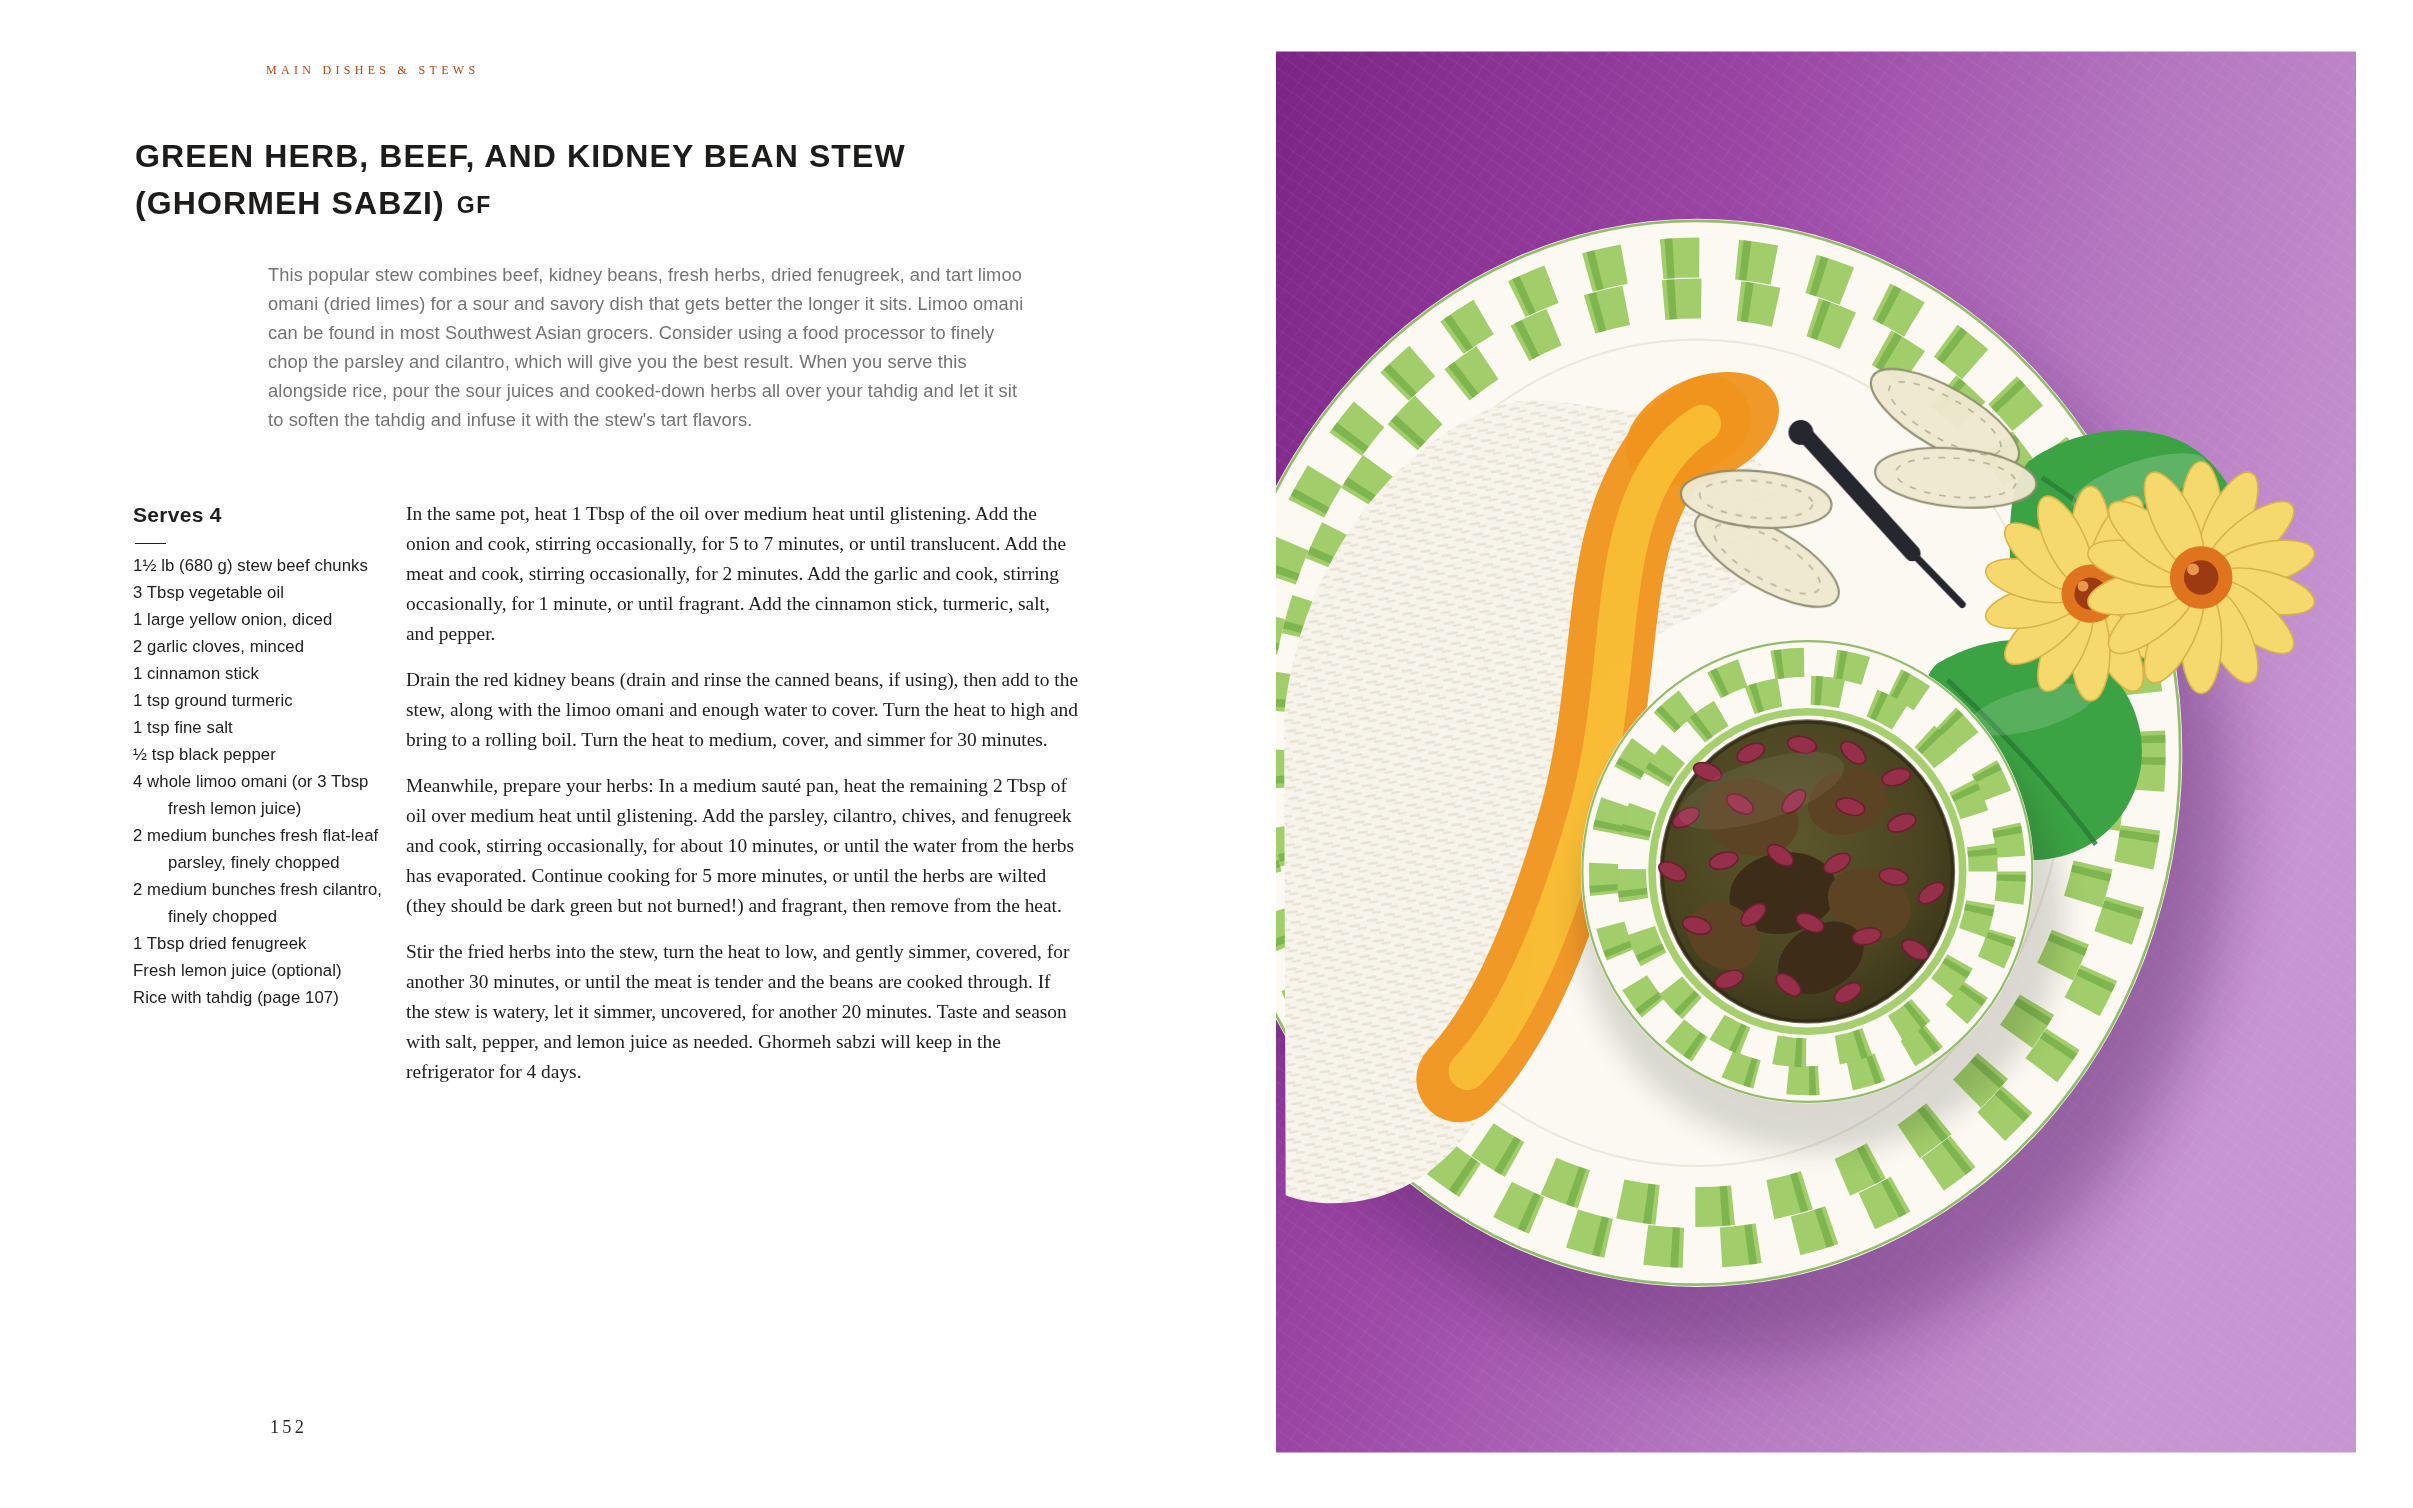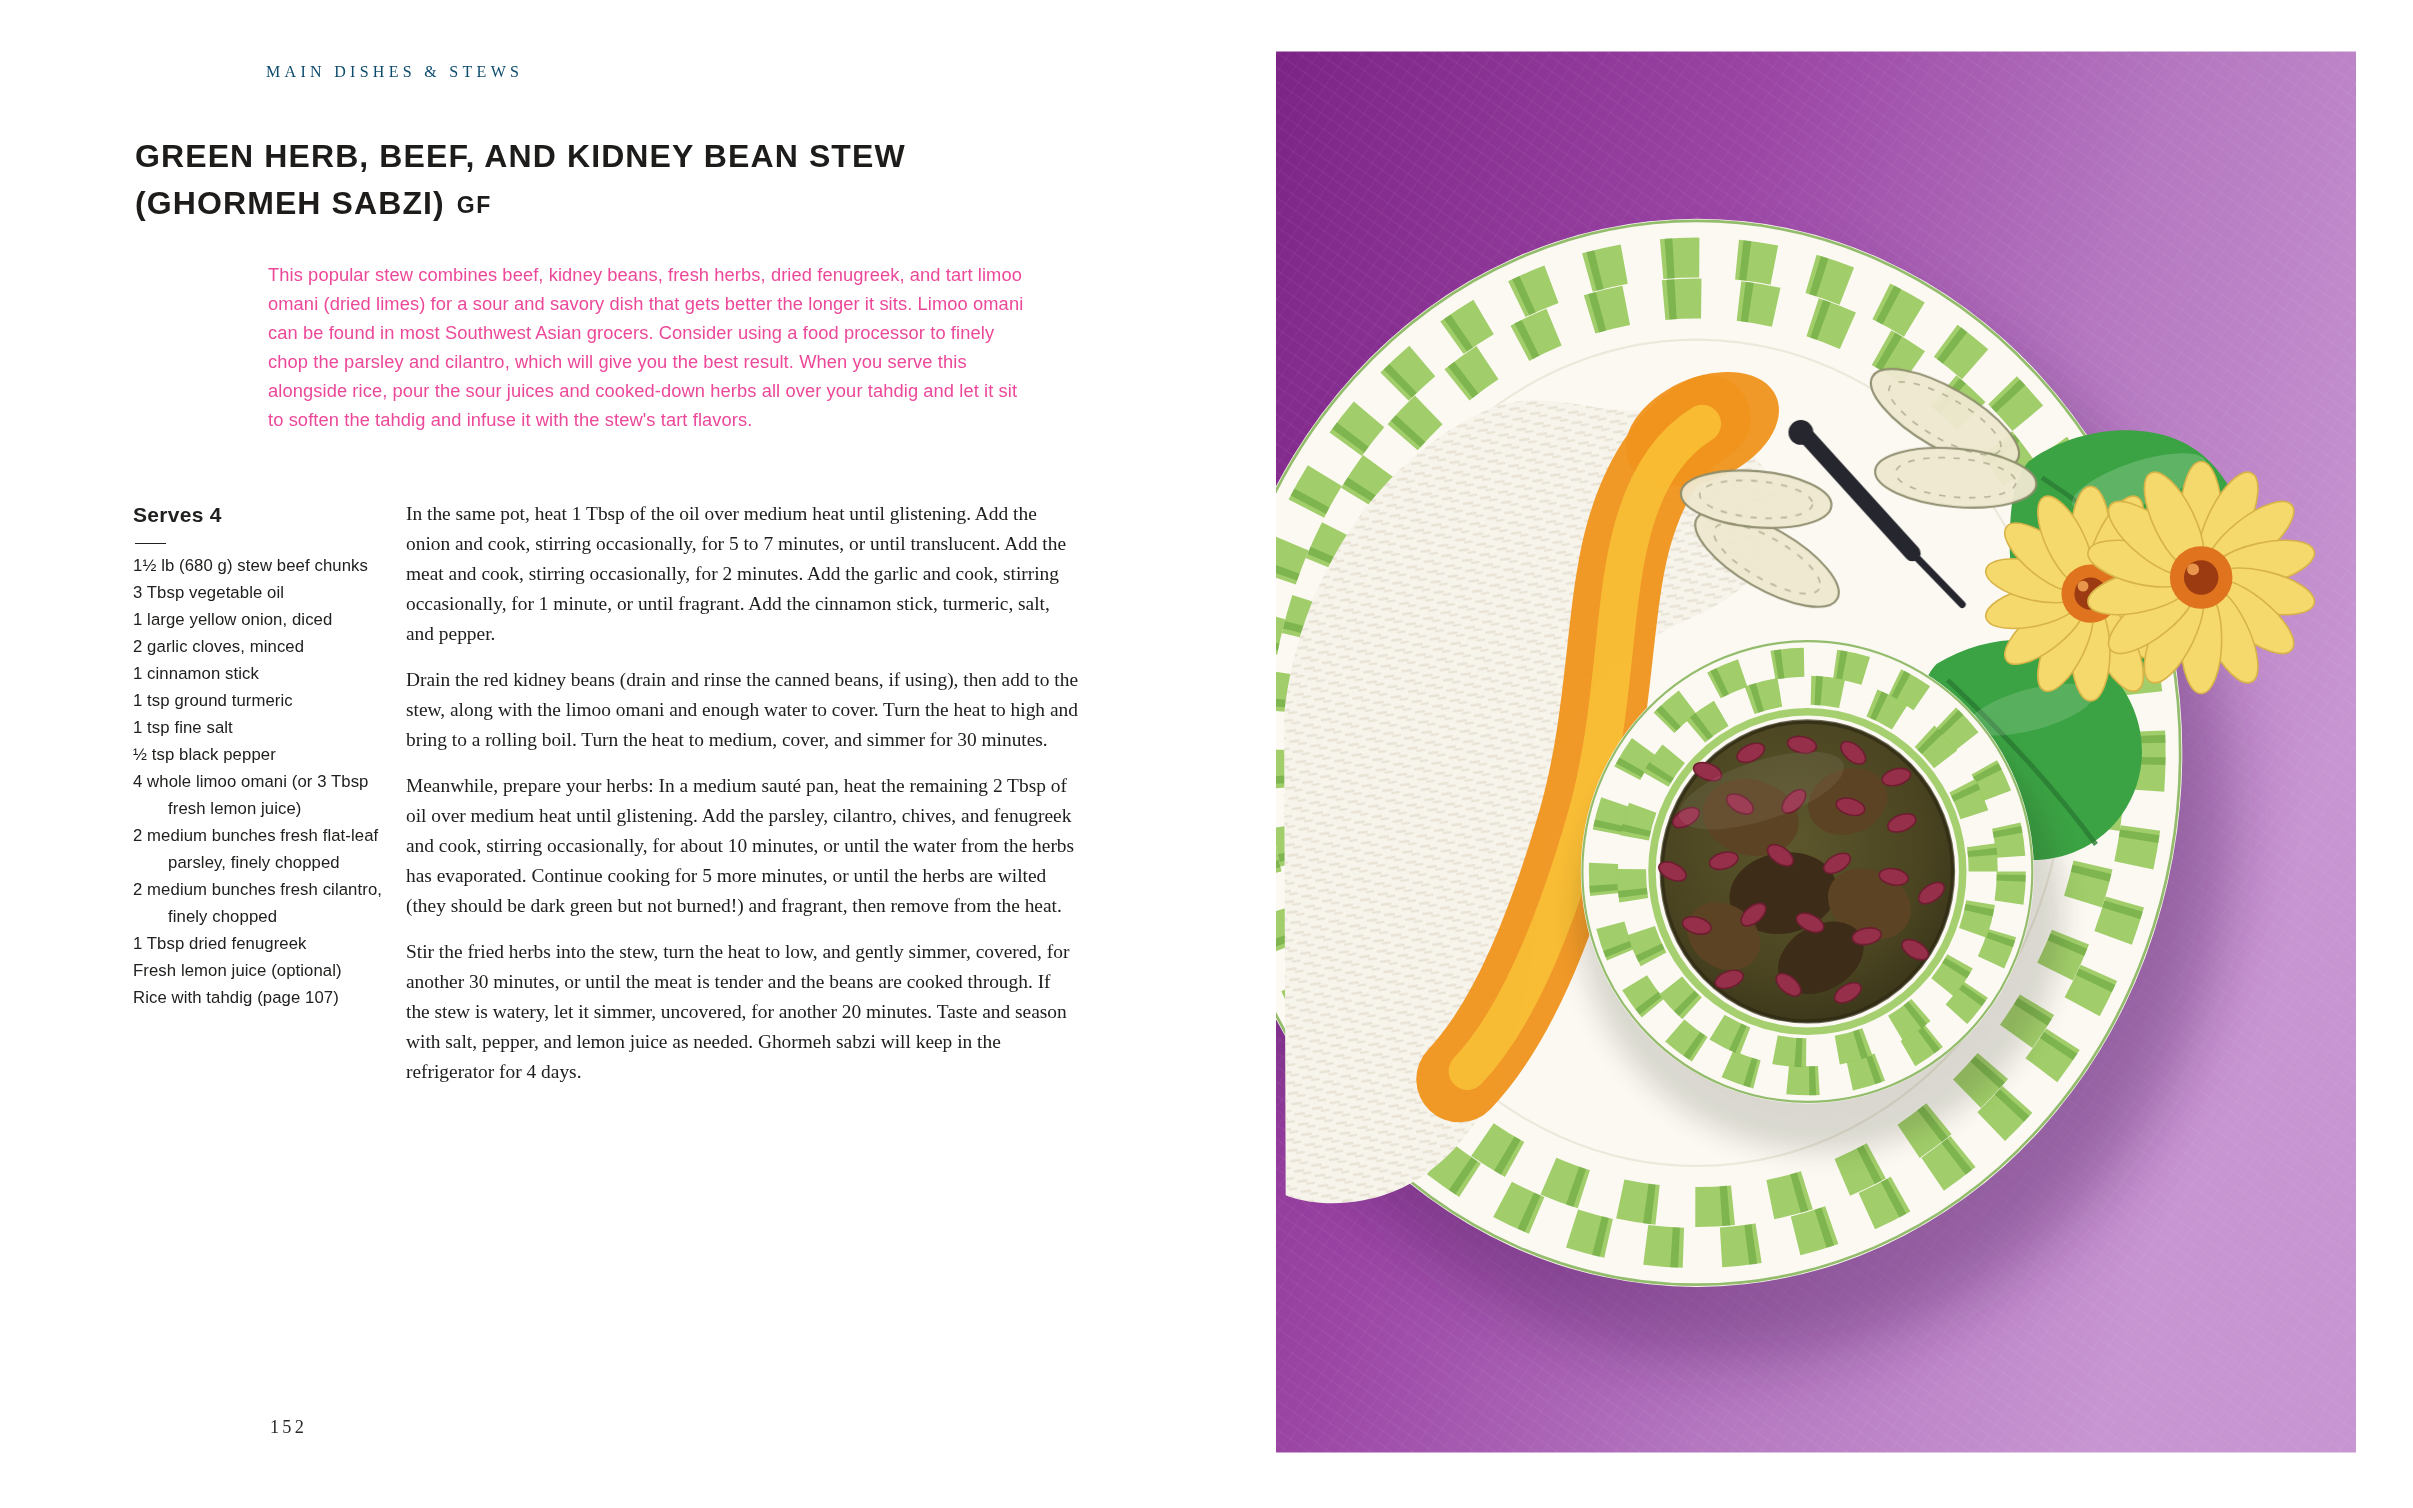--- a/index.html
+++ b/index.html
@@ -1,26 +1,26 @@
 <!DOCTYPE html>
 <html style="font-size:8.6px"><head>
 <meta charset="utf-8">
 <style>
   html,body{margin:0;padding:0;background:#ffffff;}
   .sheet{position:relative;width:2413px;height:1508px;background:#ffffff;overflow:hidden;
          font-family:"Liberation Sans",sans-serif;color:#21201e;}
   .abs{position:absolute;}
 
   .section-header{left:266px;top:63px;font-family:"Liberation Serif",serif;
-      font-size:16px;letter-spacing:4.3px;color:#0c4a6e;font-weight:400;}
+      font-size:12px;letter-spacing:4.3px;color:#c2410c;font-weight:400;}
   .title{left:135px;top:112px;width:1025px;font-weight:700;font-size:32px;
       letter-spacing:1.1px;line-height:47px;color:#1d1c1a;}
   .gf-tag{font-size:23px;letter-spacing:1.6px;margin-left:12px;vertical-align:1.1px;}
   .intro{left:268px;top:242px;width:756px;font-size:18.3px;line-height:29px;
-      font-weight:400;color:#ec4899;letter-spacing:0.1px;}
+      font-weight:400;color:#737373;letter-spacing:0.1px;}
 
   .ingredients{left:133px;top:503px;width:273px;}
   .serves{font-size:21px;font-weight:700;letter-spacing:0.3px;}
   .divider{width:31px;border:none;border-top:1.6px solid #23211f;margin:16px 0 0 2.2px;}
   .ing-list{list-style:none;margin:8px 0 0 0;padding:0;font-size:16.7px;font-weight:400;
       line-height:27px;letter-spacing:0.1px;}
   .ing{padding-left:35px;text-indent:-35px;margin:0;}
 
   .instructions{left:406px;top:499px;width:673px;font-family:"Liberation Serif",serif;
       font-size:19.4px;line-height:30px;color:#21201e;}

